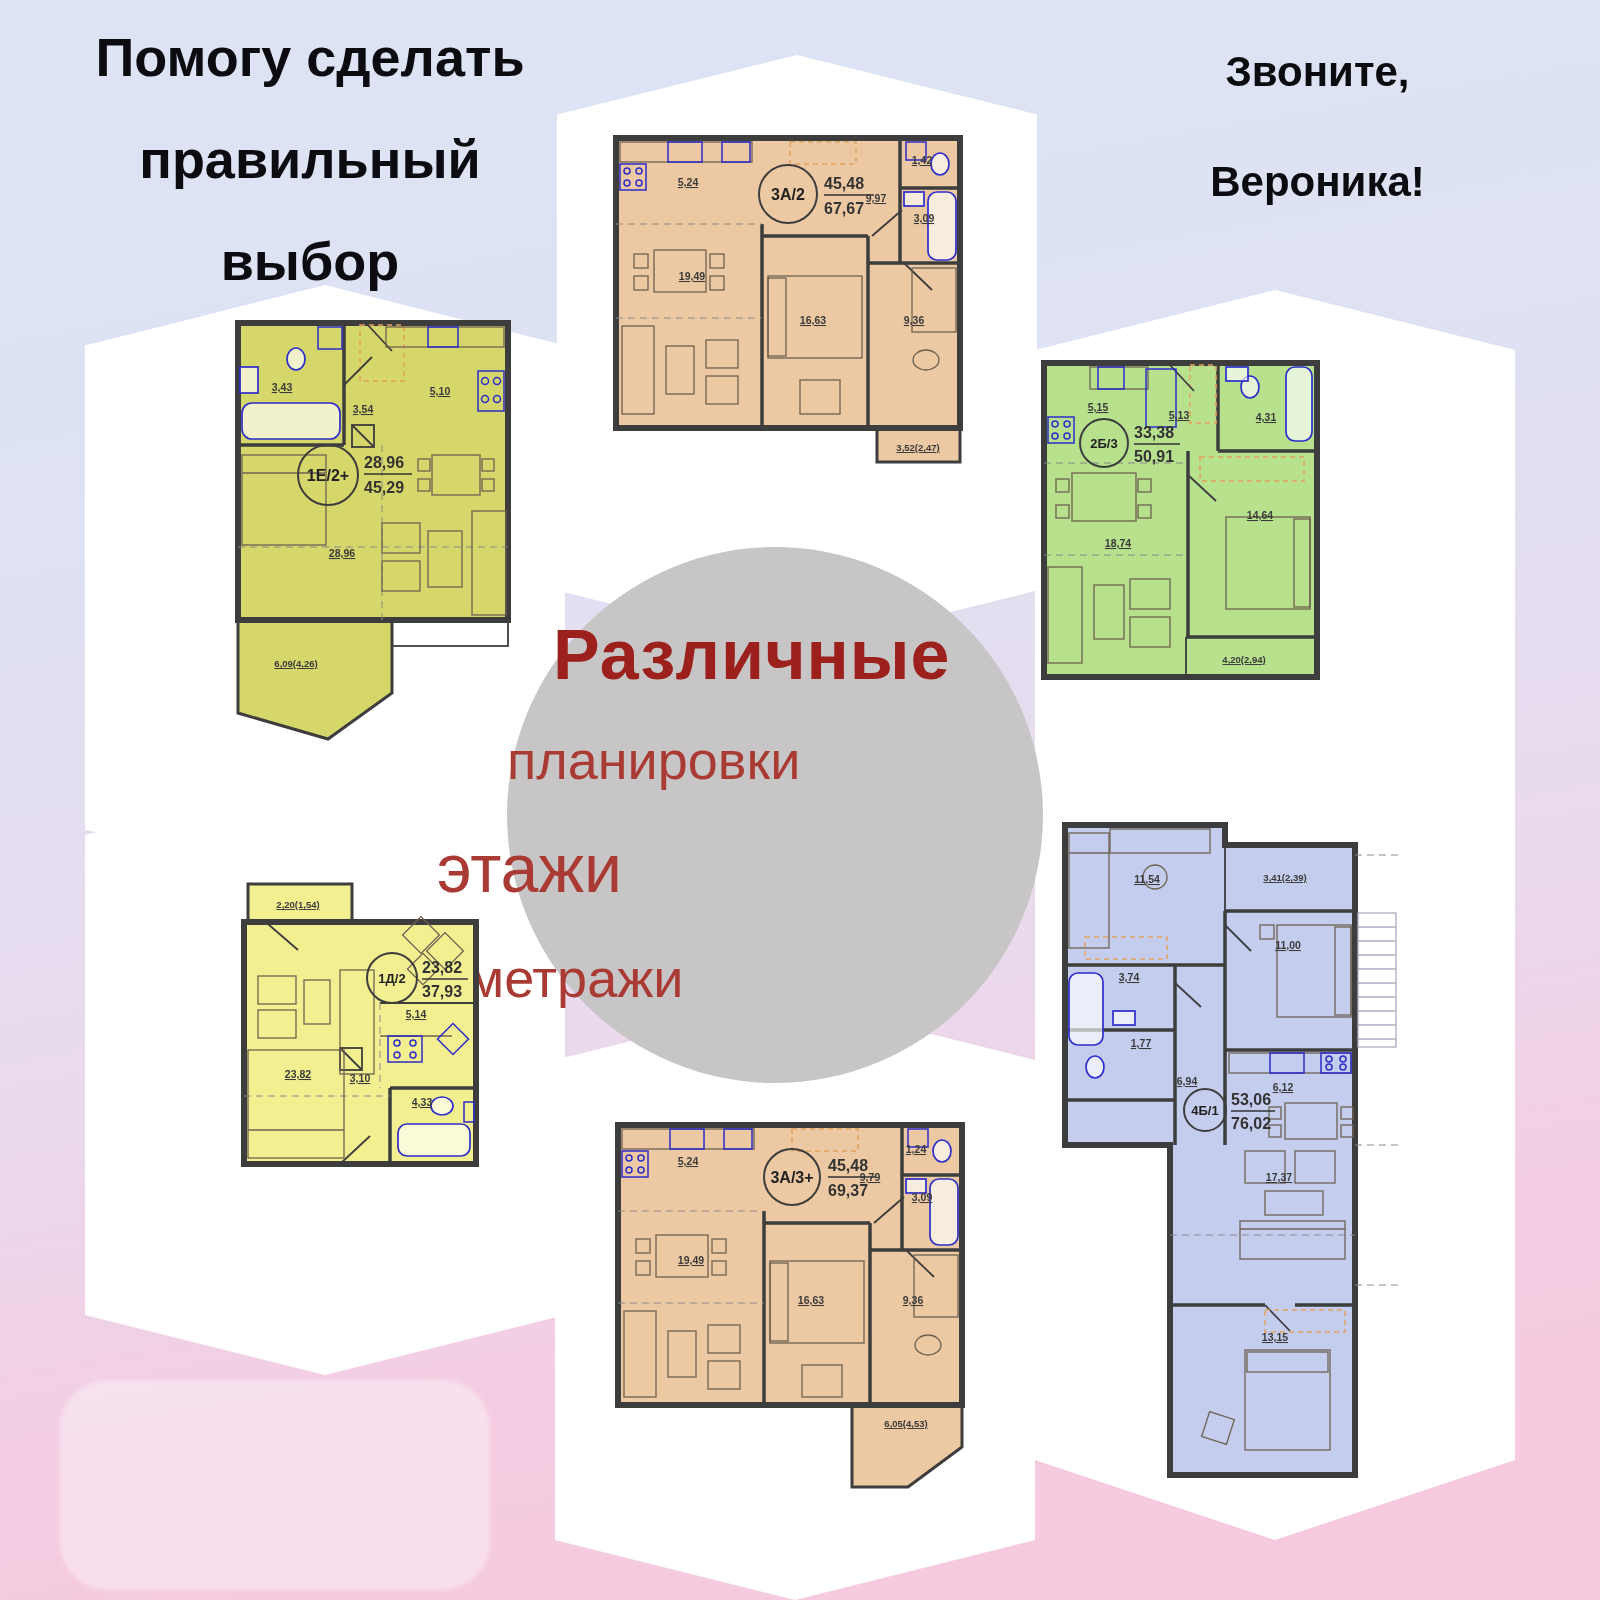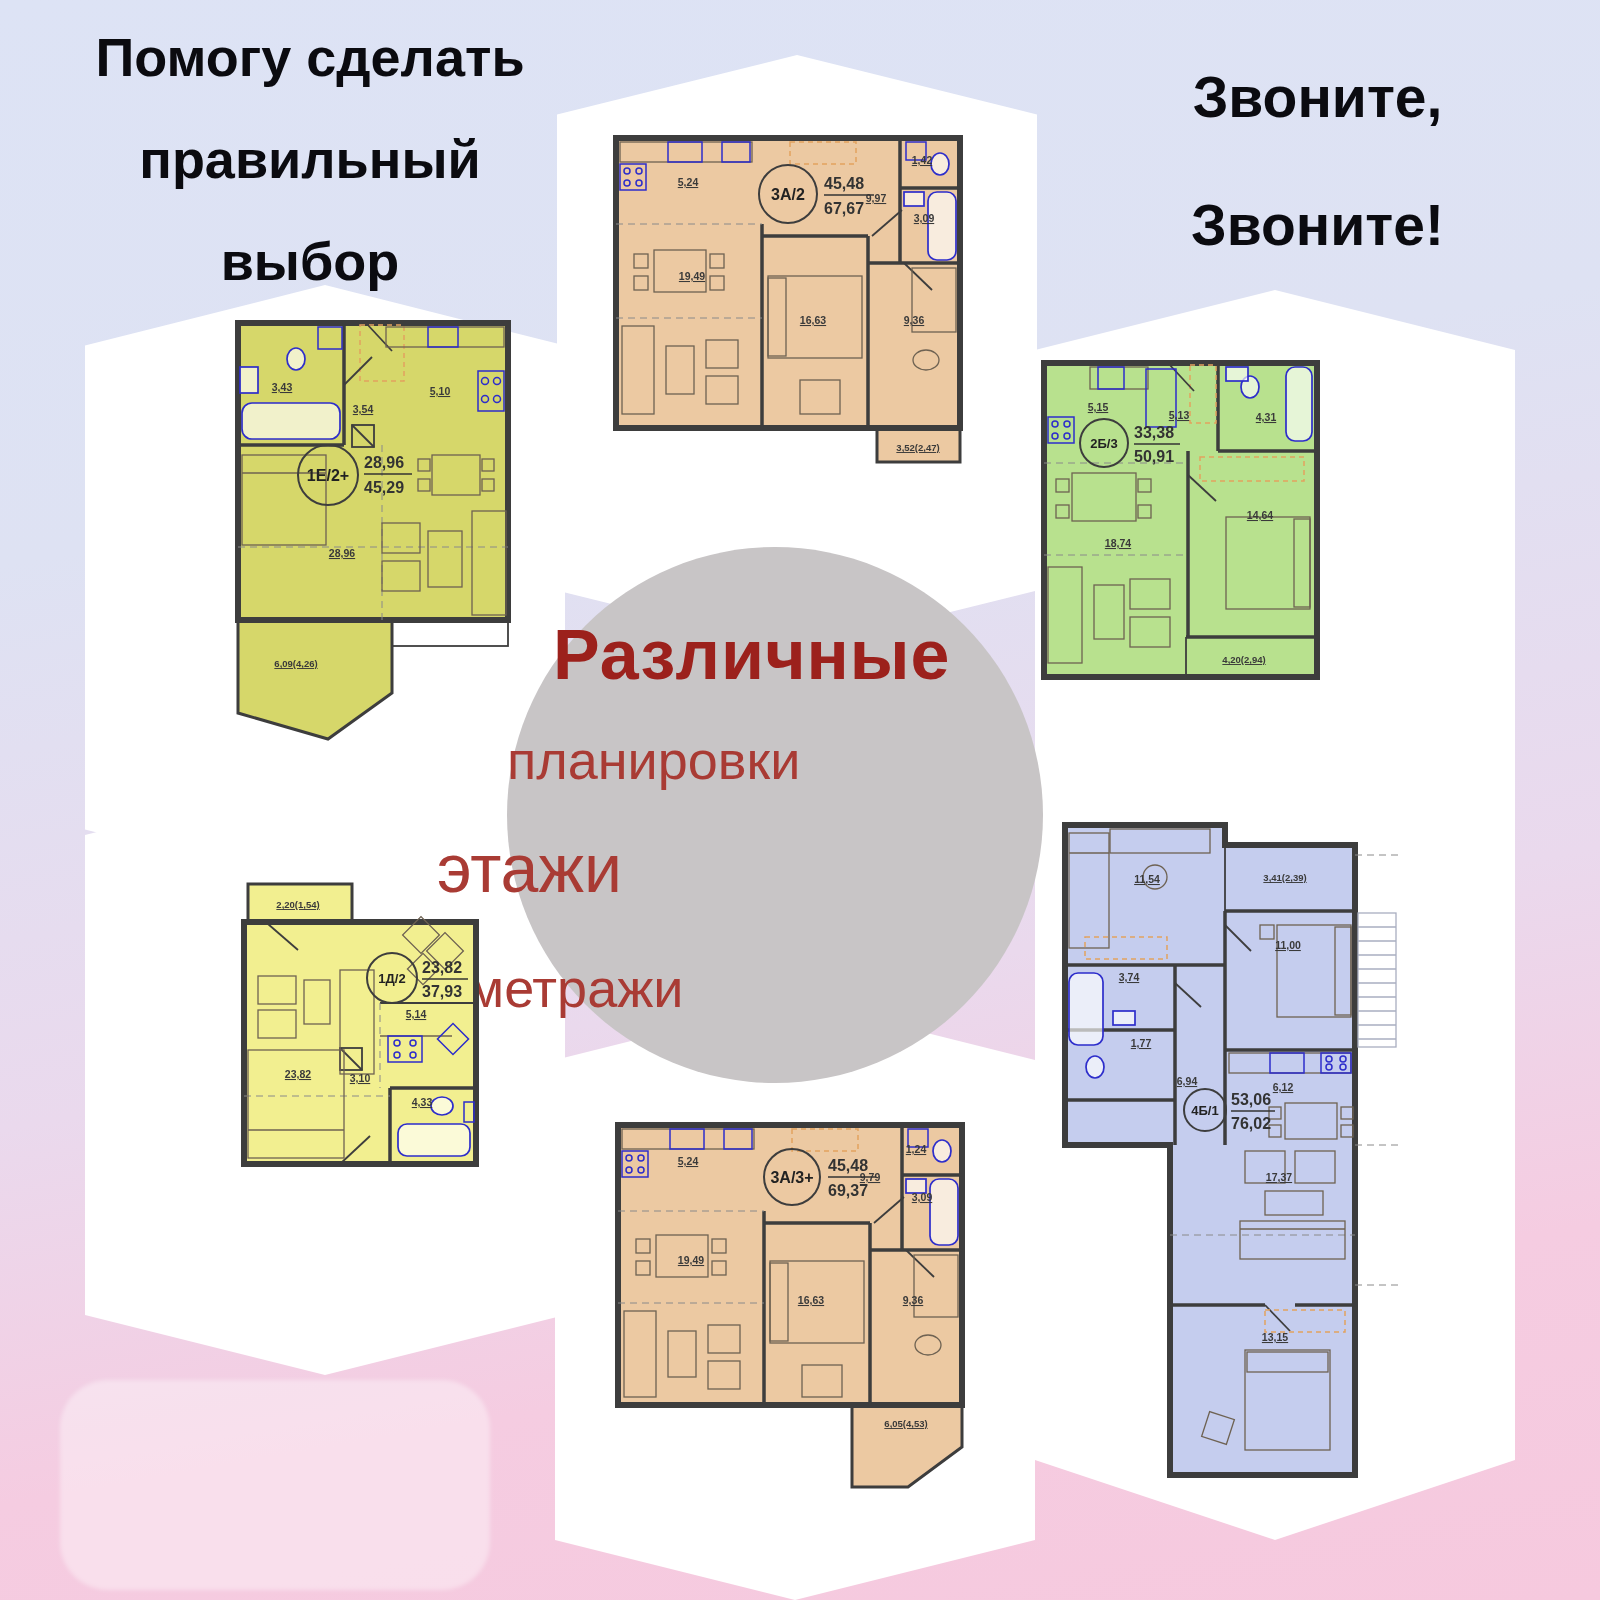--- a/index.html
+++ b/index.html
@@ -6,28 +6,28 @@
   #canvas{position:relative;width:1600px;height:1600px;overflow:hidden;
     background:linear-gradient(170deg,#dde3f5 0%,#dee2f3 30%,#ead9ed 60%,#f5cce1 80%,#f6c9de 100%);
     font-family:"Liberation Sans",sans-serif;}
   .hex{position:absolute;background:#ffffff;z-index:1;
     clip-path:polygon(50% 0%,100% 10%,100% 90%,50% 100%,0% 90%,0% 10%);}
   .blob{position:absolute;left:60px;top:1380px;width:430px;height:210px;
     background:rgba(255,255,255,.38);border-radius:48px;filter:blur(2px);z-index:0;}
   .hdr{position:absolute;z-index:3;color:#0b0b10;font-weight:700;text-align:center;}
   #hdr-left{left:60px;top:26px;width:500px;font-size:54px;}
   #hdr-left div{margin-bottom:40px;}
-  #hdr-right{left:1095px;top:64px;width:445px;font-size:57px;}
+  #hdr-right{left:1095px;top:48px;width:445px;font-size:42px;}
   #hdr-right div{margin-bottom:62px;}
   #badge{position:absolute;left:507px;top:547px;width:536px;height:536px;border-radius:50%;
     background:#c8c5c6;z-index:2;}
   #badge .title{margin:68px 0 0 46px;font-size:70px;font-weight:700;color:#9c211c;letter-spacing:1px;}
   #badge .it1{margin-top:34px;font-size:54px;color:#a93b34;}
   #badge .it2{margin-top:38px;margin-left:-70px;font-size:68px;color:#a93b34;}
-  #badge .it3{margin-top:50px;margin-left:-40px;font-size:54px;color:#a93b34;}
+  #badge .it3{margin-top:40px;margin-left:-40px;font-size:54px;color:#a93b34;}
   .plan{position:absolute;z-index:3;}
   .plan svg{display:block;width:100%;height:100%;}
   
   .ow{stroke:#3d3d3d;stroke-width:6;stroke-linejoin:miter;}
   .bw{stroke:#3d3d3d;stroke-width:3;}
   .iw{stroke:#3d3d3d;stroke-width:3.5;fill:none;}
   .iw2{stroke:#3d3d3d;stroke-width:1.8;fill:none;}
   .fn{fill:none;stroke:#6e6252;stroke-width:1.3;}
   .fx{fill:rgba(255,255,255,.65);stroke:#2d2dcb;stroke-width:1.7;}
   .fxl{fill:none;stroke:#2d2dcb;stroke-width:1.5;}
@@ -55,21 +55,21 @@
   <div class="hex" style="left:1035px;top:740px;width:480px;height:800px"></div>
   <div class="blob"></div>
 
   <div class="hdr" id="hdr-left">
     <div>Помогу сделать</div>
     <div>правильный</div>
     <div>выбор</div>
   </div>
   <div class="hdr" id="hdr-right">
     <div>Звоните,</div>
-    <div>Звоните!</div>
+    <div>Вероника!</div>
   </div>
 
   <div id="badge">
     <div class="title">Различные</div>
     <div class="it1">планировки</div>
     <div class="it2">этажи</div>
     <div class="it3">метражи</div>
   </div>
 
   <div class="plan" style="left:610px;top:128px;width:356px;height:342px">

